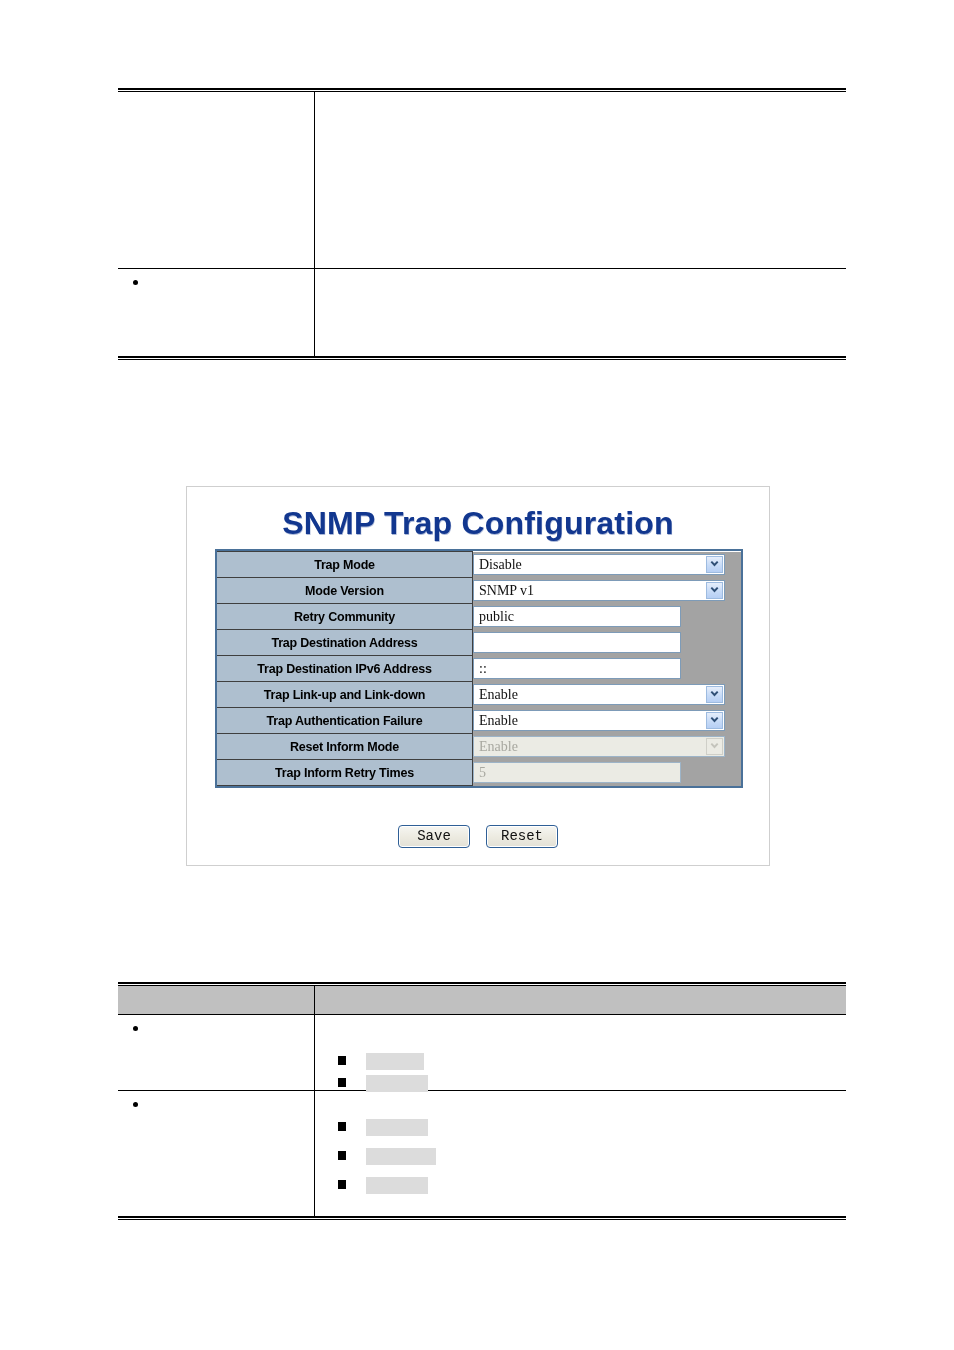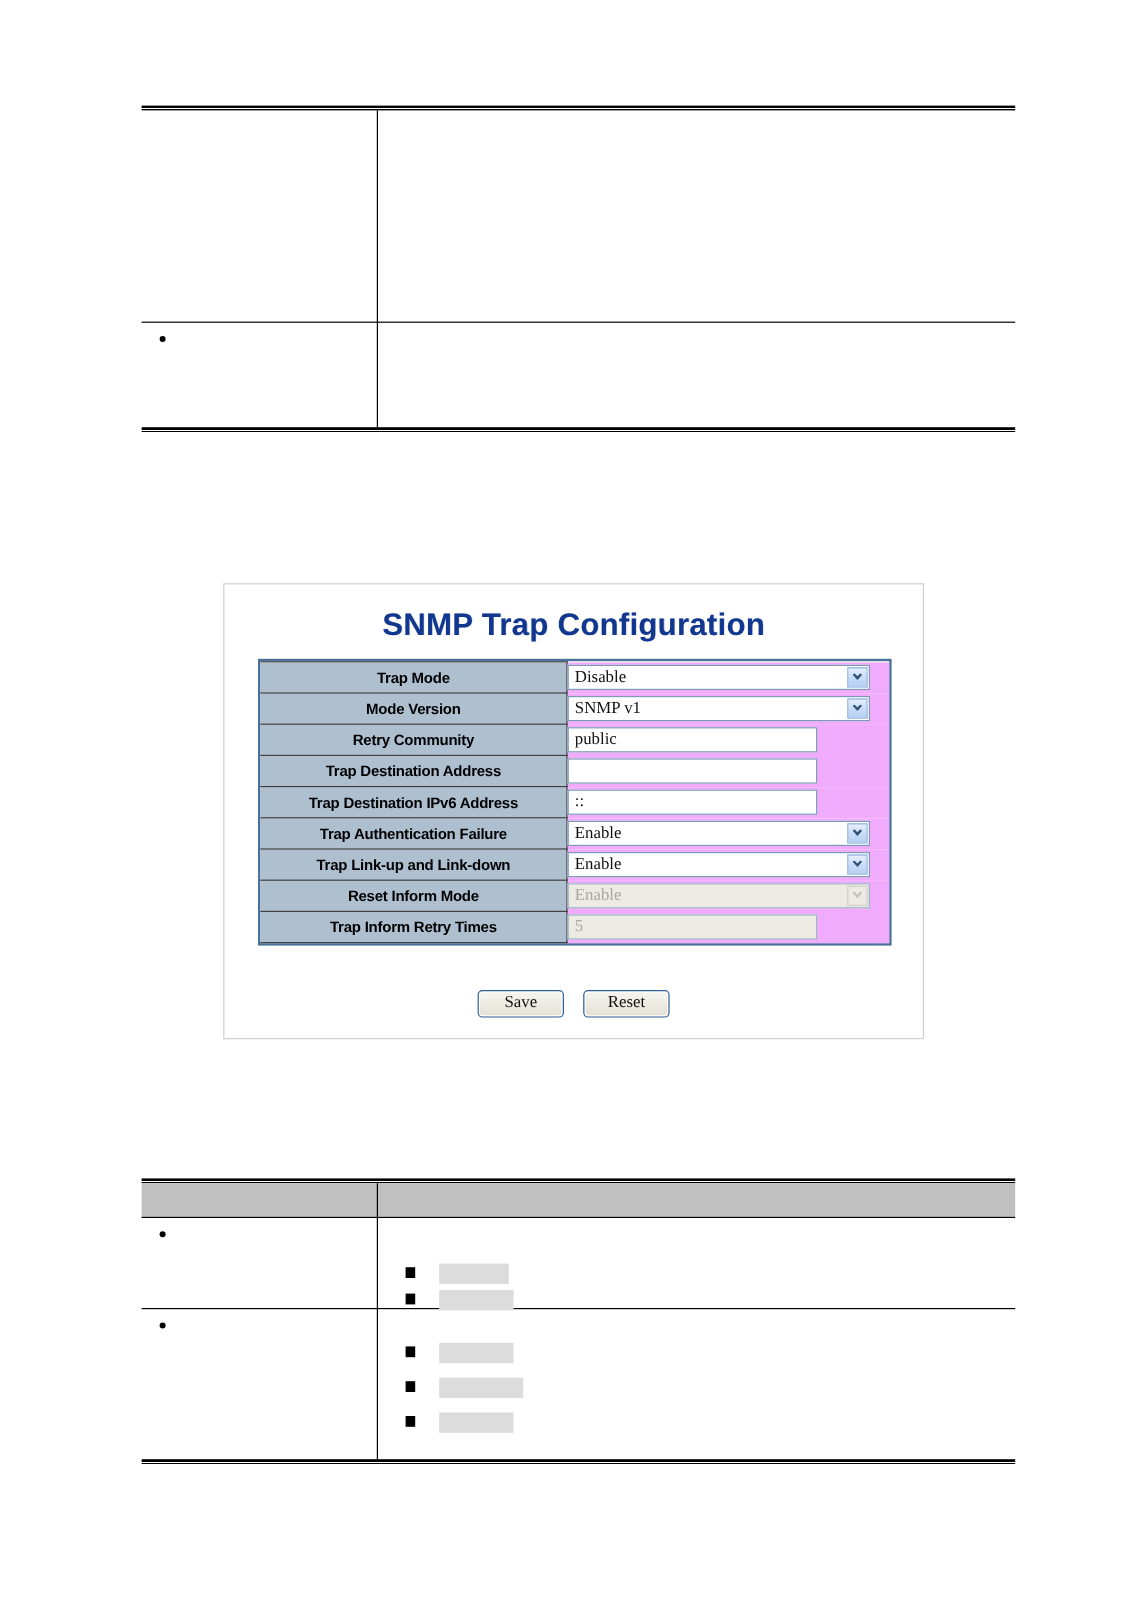--- a/index.html
+++ b/index.html
@@ -72,21 +72,21 @@
     height: 380px;
     border: 1px solid #cfcfcf;
     background: #ffffff;
     box-sizing: border-box;
   }
   #snmp-title {
     text-align: center;
     color: #12378f;
     font-family: "Liberation Sans", "DejaVu Sans", sans-serif;
     font-weight: bold;
-    font-size: 26px;
+    font-size: 32px;
     letter-spacing: 0.2px;
     margin-top: 18px;
     text-shadow: 0.5px 0.5px 0 rgba(18,55,143,0.35);
   }
 
   #cfg-table {
     position: absolute;
     left: 28px;
     top: 62px;
     width: 528px;
@@ -112,21 +112,21 @@
     border-left: none;
     text-align: center;
     font-family: "Liberation Sans", "DejaVu Sans", sans-serif;
     font-weight: bold;
     font-size: 12.5px;
     color: #000000;
     white-space: nowrap;
     letter-spacing: -0.2px;
   }
   td.fld {
-    background: #f0abfc;
+    background: #a3a3a3;
     padding-left: 1px;
     padding-right: 1px;
   }
 
   
   .ctl {
     position: relative;
     height: 21px;
     box-sizing: border-box;
     border: 1px solid #7d9bb8;
@@ -171,21 +171,21 @@
     text-align: center;
   }
   .btn {
     display: inline-block;
     min-width: 52px;
     padding: 2px 9px 3px;
     margin: 0 6px;
     border: 1px solid #2f5f96;
     border-radius: 4px;
     background: linear-gradient(to bottom, #f6f6f2 0%, #eceae0 55%, #e3e1d6 100%);
-    font-family: Liberation Serif, serif;
+    font-family: Liberation Mono, monospace;
     font-size: 14px;
     color: #111111;
     cursor: pointer;
     box-shadow: inset 0 0 0 1px #ffffff;
   }
 </style>
 </head>
 <body>
 
 <div style="position:absolute;left:118px;top:88px;width:728px;height:272px;">
@@ -264,35 +264,35 @@
         <tr>
           <td class="lbl">Trap Destination IPv6 Address</td>
           <td class="fld">
             <div class="ctl text">
               <span>::</span>
             </div>
           </td>
         </tr>
 
         <tr>
-          <td class="lbl">Trap Authentication Failure</td>
+          <td class="lbl">Trap Link-up and Link-down</td>
           <td class="fld">
             <div class="ctl select">
               <span>Enable</span>
               <span class="chev">
                 <svg width="9" height="7" viewBox="0 0 9 7">
                     <path d="M0.6 1.2 L2 0 L4.5 2.6 L7 0 L8.4 1.2 L4.5 5.6 Z" fill="#2f4f76"></path>
                   </svg>
               </span>
             </div>
           </td>
         </tr>
 
         <tr>
-          <td class="lbl">Trap Link-up and Link-down</td>
+          <td class="lbl">Trap Authentication Failure</td>
           <td class="fld">
             <div class="ctl select">
               <span>Enable</span>
               <span class="chev">
                 <svg width="9" height="7" viewBox="0 0 9 7">
                     <path d="M0.6 1.2 L2 0 L4.5 2.6 L7 0 L8.4 1.2 L4.5 5.6 Z" fill="#2f4f76"></path>
                   </svg>
               </span>
             </div>
           </td>

